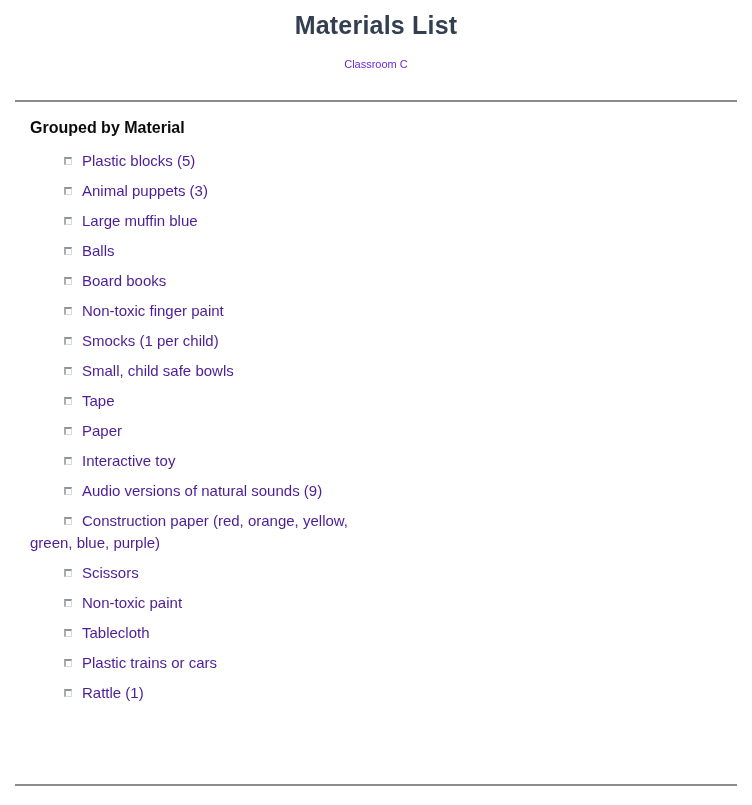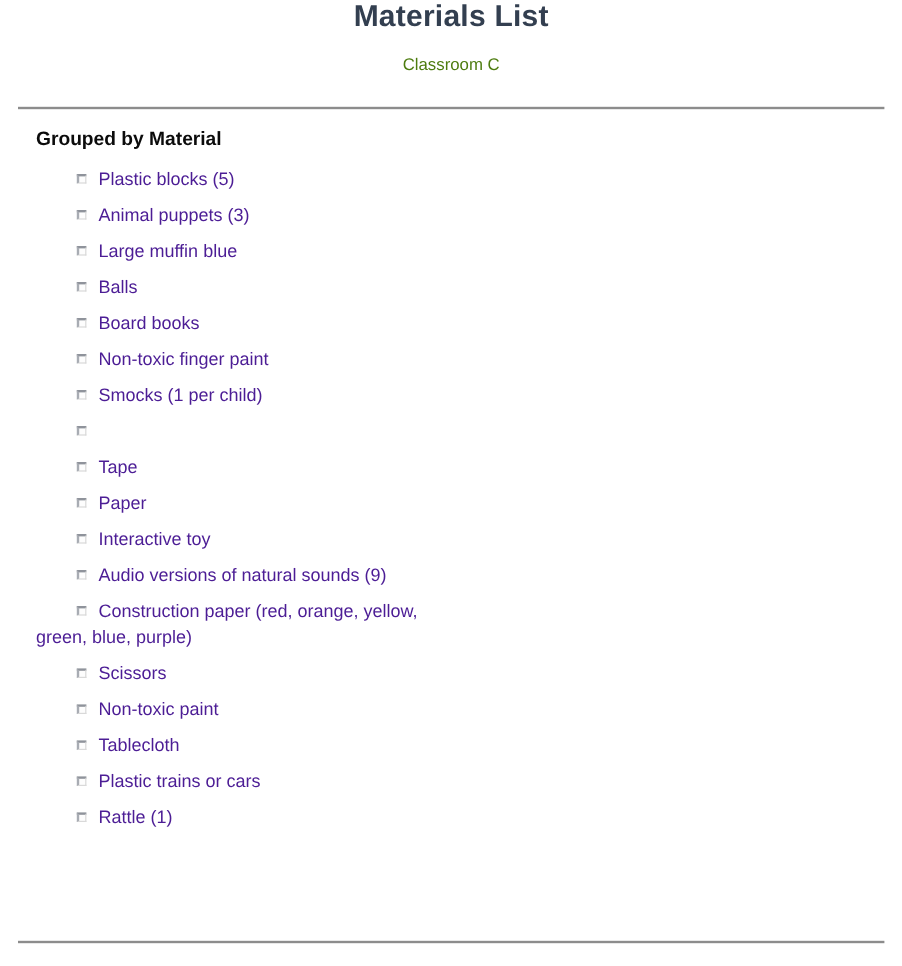--- a/index.html
+++ b/index.html
@@ -7,34 +7,34 @@
   body { font-family: "Liberation Sans", "DejaVu Sans", sans-serif; }
 
   .page {
     position: relative;
     width: 752px;
     height: 805px;
     background: #ffffff;
     overflow: hidden;
   }
 
-  header { text-align: center; }
+  header { text-align: center; padding-top: 11px; }
 
   .page-title {
     font-size: 25px;
     font-weight: 700;
     color: #333f50;
     letter-spacing: 0.2px;
     margin-bottom: 13px;
   }
 
   .subtitle {
-    font-size: 14px;
+    font-size: 11px;
     line-height: 22px;
-    color: #4d7c0f;
+    color: #6d28d9;
   }
 
   .divider {
     border: none;
     border-top: 2px solid #8c8c8c;
     margin: 0 15px;
   }
   .divider.top { margin-top: 25px; }
   .divider.bottom {
     position: absolute;
@@ -95,21 +95,21 @@
     <div class="section-heading">Grouped by Material</div>
 
     <ul class="materials" id="materials-list">
         <li><span class="cb"></span><span>Plastic blocks (5)</span></li>
         <li><span class="cb"></span><span>Animal puppets (3)</span></li>
         <li><span class="cb"></span><span>Large muffin blue</span></li>
         <li><span class="cb"></span><span>Balls</span></li>
         <li><span class="cb"></span><span>Board books</span></li>
         <li><span class="cb"></span><span>Non-toxic finger paint</span></li>
         <li><span class="cb"></span><span>Smocks (1 per child)</span></li>
-        <li><span class="cb"></span></li>
+        <li><span class="cb"></span><span>Small, child safe bowls</span></li>
         <li><span class="cb"></span><span>Tape</span></li>
         <li><span class="cb"></span><span>Paper</span></li>
         <li><span class="cb"></span><span>Interactive toy</span></li>
         <li><span class="cb"></span><span>Audio versions of natural sounds (9)</span></li>
         <li><span class="cb"></span><span>Construction paper (red, orange, yellow, green, blue, purple)</span></li>
         <li><span class="cb"></span><span>Scissors</span></li>
         <li><span class="cb"></span><span>Non-toxic paint</span></li>
         <li><span class="cb"></span><span>Tablecloth</span></li>
         <li><span class="cb"></span><span>Plastic trains or cars</span></li>
         <li><span class="cb"></span><span>Rattle (1)</span></li>

